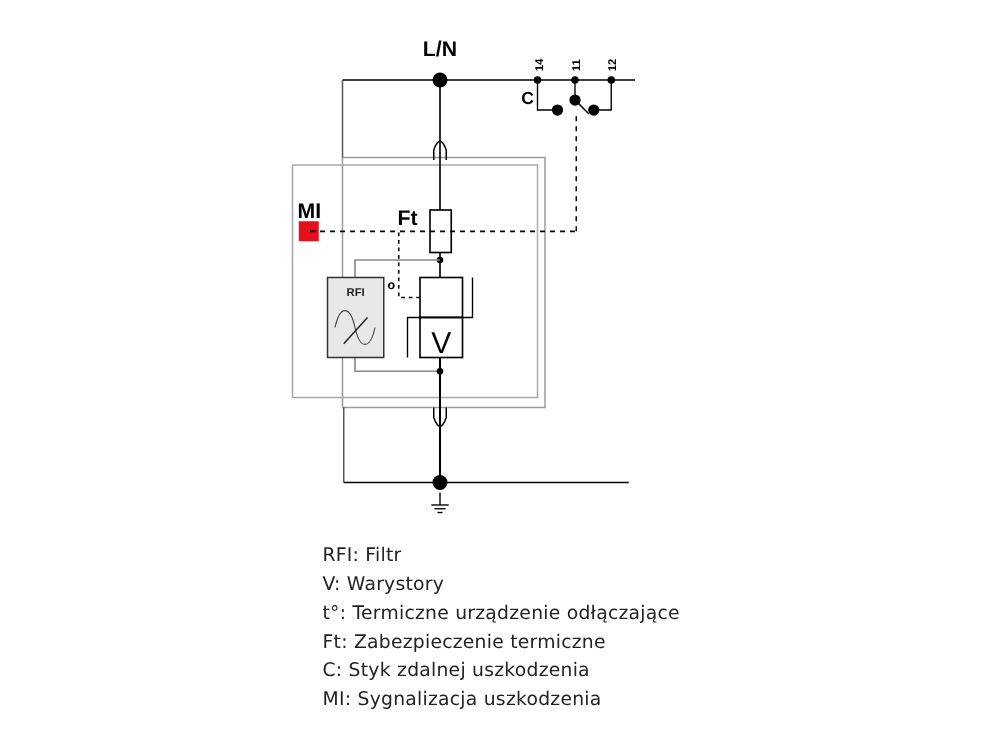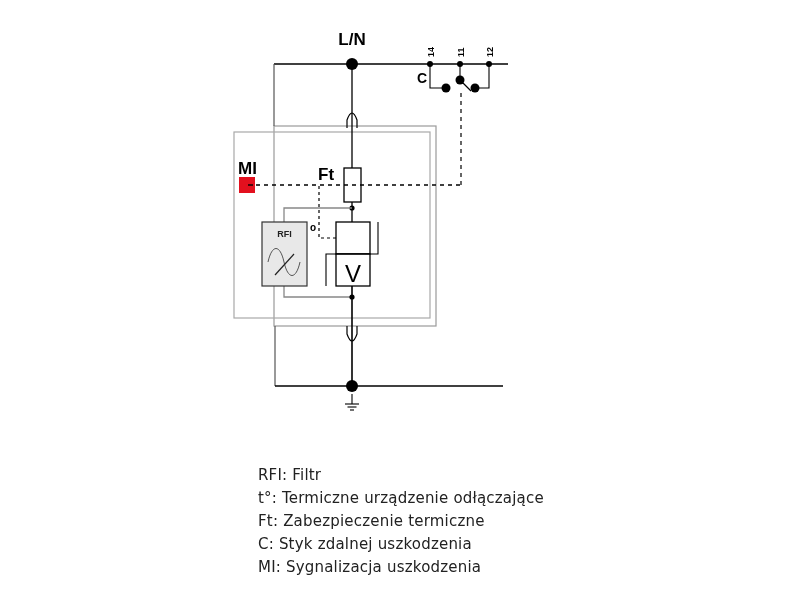--- a/index.html
+++ b/index.html
@@ -1,19 +1,19 @@
 <!DOCTYPE html>
 <html><head>
   <meta charset="utf-8">
   <style>
     html, body { margin: 0; padding: 0; background: #ffffff; }
     body { width: 800px; height: 600px; position: relative; overflow: hidden; font-family: "DejaVu Sans", sans-serif; }
     svg.diagram { position: absolute; left: 0; top: 0; }
     .lbl-bold { font-family: "Liberation Sans", sans-serif; font-weight: bold; fill: #000; }
-    .legend { position: absolute; left: 258px; top: 464px; margin: 0; padding: 0; list-style: none;
+    .legend { position: absolute; left: 258px; top: 433px; margin: 0; padding: 0; list-style: none;
               font-family: "DejaVu Sans", sans-serif; font-size: 15px; color: #222; line-height: 23px; letter-spacing: 0.2px; }
     .legend li { white-space: nowrap; }
   </style>
 </head>
 <body>
 
 <svg class="diagram" width="800" height="600" viewBox="0 0 800 600">
 
   <rect x="274" y="126" width="162" height="200" fill="none" stroke="#9a9a9a" stroke-width="1.2"></rect>
   <rect x="234" y="132" width="196" height="186" fill="none" stroke="#a8a8a8" stroke-width="1.2"></rect>
@@ -85,17 +85,18 @@
     <polyline points="479,88 489,88 489,64" fill="none" stroke="#000" stroke-width="1.1"></polyline>
   </g>
   <text class="lbl-bold" x="417" y="83" font-size="14">C</text>
   <text class="lbl-bold" font-size="9" transform="translate(434,57) rotate(-90)">14</text>
   <text class="lbl-bold" font-size="9" transform="translate(464,57) rotate(-90)">11</text>
   <text class="lbl-bold" font-size="9" transform="translate(493,57) rotate(-90)">12</text>
 </svg>
 
 <ul class="legend">
   <li>RFI: Filtr</li>
+  <li>V: Warystory</li>
   <li>t°: Termiczne urządzenie odłączające</li>
   <li>Ft: Zabezpieczenie termiczne</li>
   <li>C: Styk zdalnej uszkodzenia</li>
   <li>MI: Sygnalizacja uszkodzenia</li>
 </ul>
 
 </body></html>

